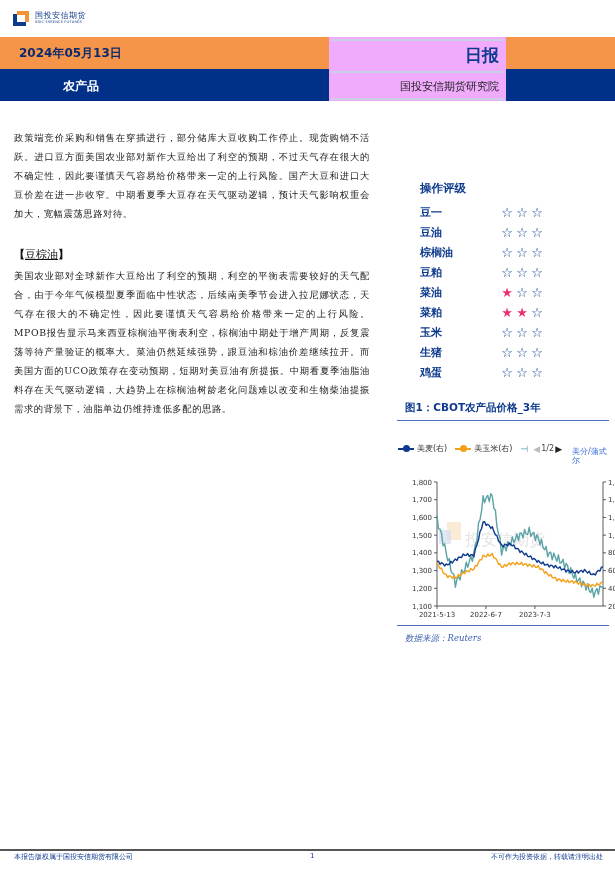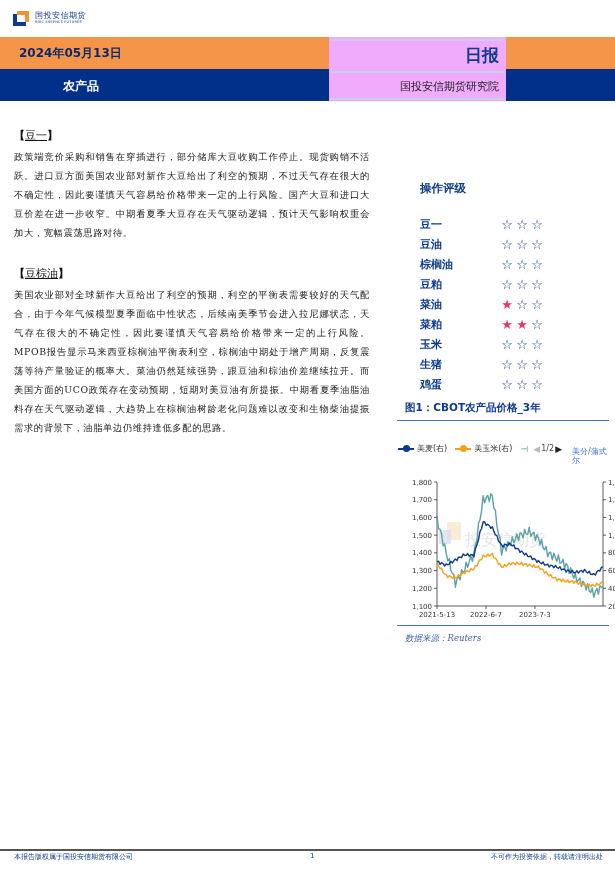--- a/index.html
+++ b/index.html
@@ -23,21 +23,21 @@
   .report-type { position: absolute; right: 7px; top: 7px; font-size: 17px; font-weight: bold; color: #0d3a8c; }
   .institute { position: absolute; right: 7px; top: 42px; font-size: 11px; color: #222; text-align: center; }
 
   .left-col { position: absolute; left: 14px; top: 128px; width: 356px; }
   .sec-title { font-size: 11px; font-weight: bold; color: #111; margin-bottom: 4px; }
   .sec-title .inner { text-decoration: underline; font-weight: normal; }
   .para { font-size: 9.3px; line-height: 19px; color: #222; letter-spacing: 0.6px; font-family: "DejaVu Serif", serif; text-align: justify; }
   .section { margin-bottom: 24px; }
 
   .rating { position: absolute; left: 420px; top: 181px; width: 150px; }
-  .rating-title { font-size: 11.5px; font-weight: bold; color: #0d3a8c; margin-bottom: 18px; }
+  .rating-title { font-size: 11.5px; font-weight: bold; color: #0d3a8c; margin-bottom: 6px; }
   .rating-row { display: flex; height: 20px; align-items: center; }
   .rating-name { width: 80px; font-size: 11px; font-weight: bold; color: #0d3a8c; }
   .stars { display: flex; gap: 1px; font-size: 13px; line-height: 1; }
   .star { width: 14px; text-align: center; }
   .star.empty { color: #0d3a8c; }
   .star.filled { color: #e8336b; }
 
   .fig-title { position: absolute; left: 405px; top: 401px; font-size: 10.5px; font-weight: bold; color: #0d3a8c; }
   .fig-rule { position: absolute; left: 397px; top: 420px; width: 212px; height: 1px; background: #4a6fb5; }
   .legend { position: absolute; left: 398px; top: 443px; display: flex; align-items: center; font-size: 8px; color: #333; gap: 3px; white-space: nowrap; }
@@ -84,23 +84,20 @@
 <div class="white-box">
   <div class="rule" style="top:2px;"></div>
   <div class="report-type">日报</div>
   <div class="rule" style="top:34px;"></div>
   <div class="institute">国投安信期货研究院</div>
   <div class="rule" style="bottom:1px;"></div>
 </div>
 
 <div class="left-col">
   <div class="section">
-    <div class="sec-title">
-      <span>【</span><span class="inner">豆一</span><span>】</span>
-    </div>
     <div class="para">政策端竞价采购和销售在穿插进行，部分储库大豆收购工作停止。现货购销不活跃。进口豆方面美国农业部对新作大豆给出了利空的预期，不过天气存在很大的不确定性，因此要谨慎天气容易给价格带来一定的上行风险。国产大豆和进口大豆价差在进一步收窄。中期看夏季大豆存在天气驱动逻辑，预计天气影响权重会加大，宽幅震荡思路对待。</div>
   </div>
   <div class="section">
     <div class="sec-title">
       <span>【</span><span class="inner">豆棕油</span><span>】</span>
     </div>
     <div class="para">美国农业部对全球新作大豆给出了利空的预期，利空的平衡表需要较好的天气配合，由于今年气候模型夏季面临中性状态，后续南美季节会进入拉尼娜状态，天气存在很大的不确定性，因此要谨慎天气容易给价格带来一定的上行风险。MPOB报告显示马来西亚棕榈油平衡表利空，棕榈油中期处于增产周期，反复震荡等待产量验证的概率大。菜油仍然延续强势，跟豆油和棕油价差继续拉开。而美国方面的UCO政策存在变动预期，短期对美豆油有所提振。中期看夏季油脂油料存在天气驱动逻辑，大趋势上在棕榈油树龄老化问题难以改变和生物柴油提振需求的背景下，油脂单边仍维持逢低多配的思路。</div>
   </div>
 </div>
 

